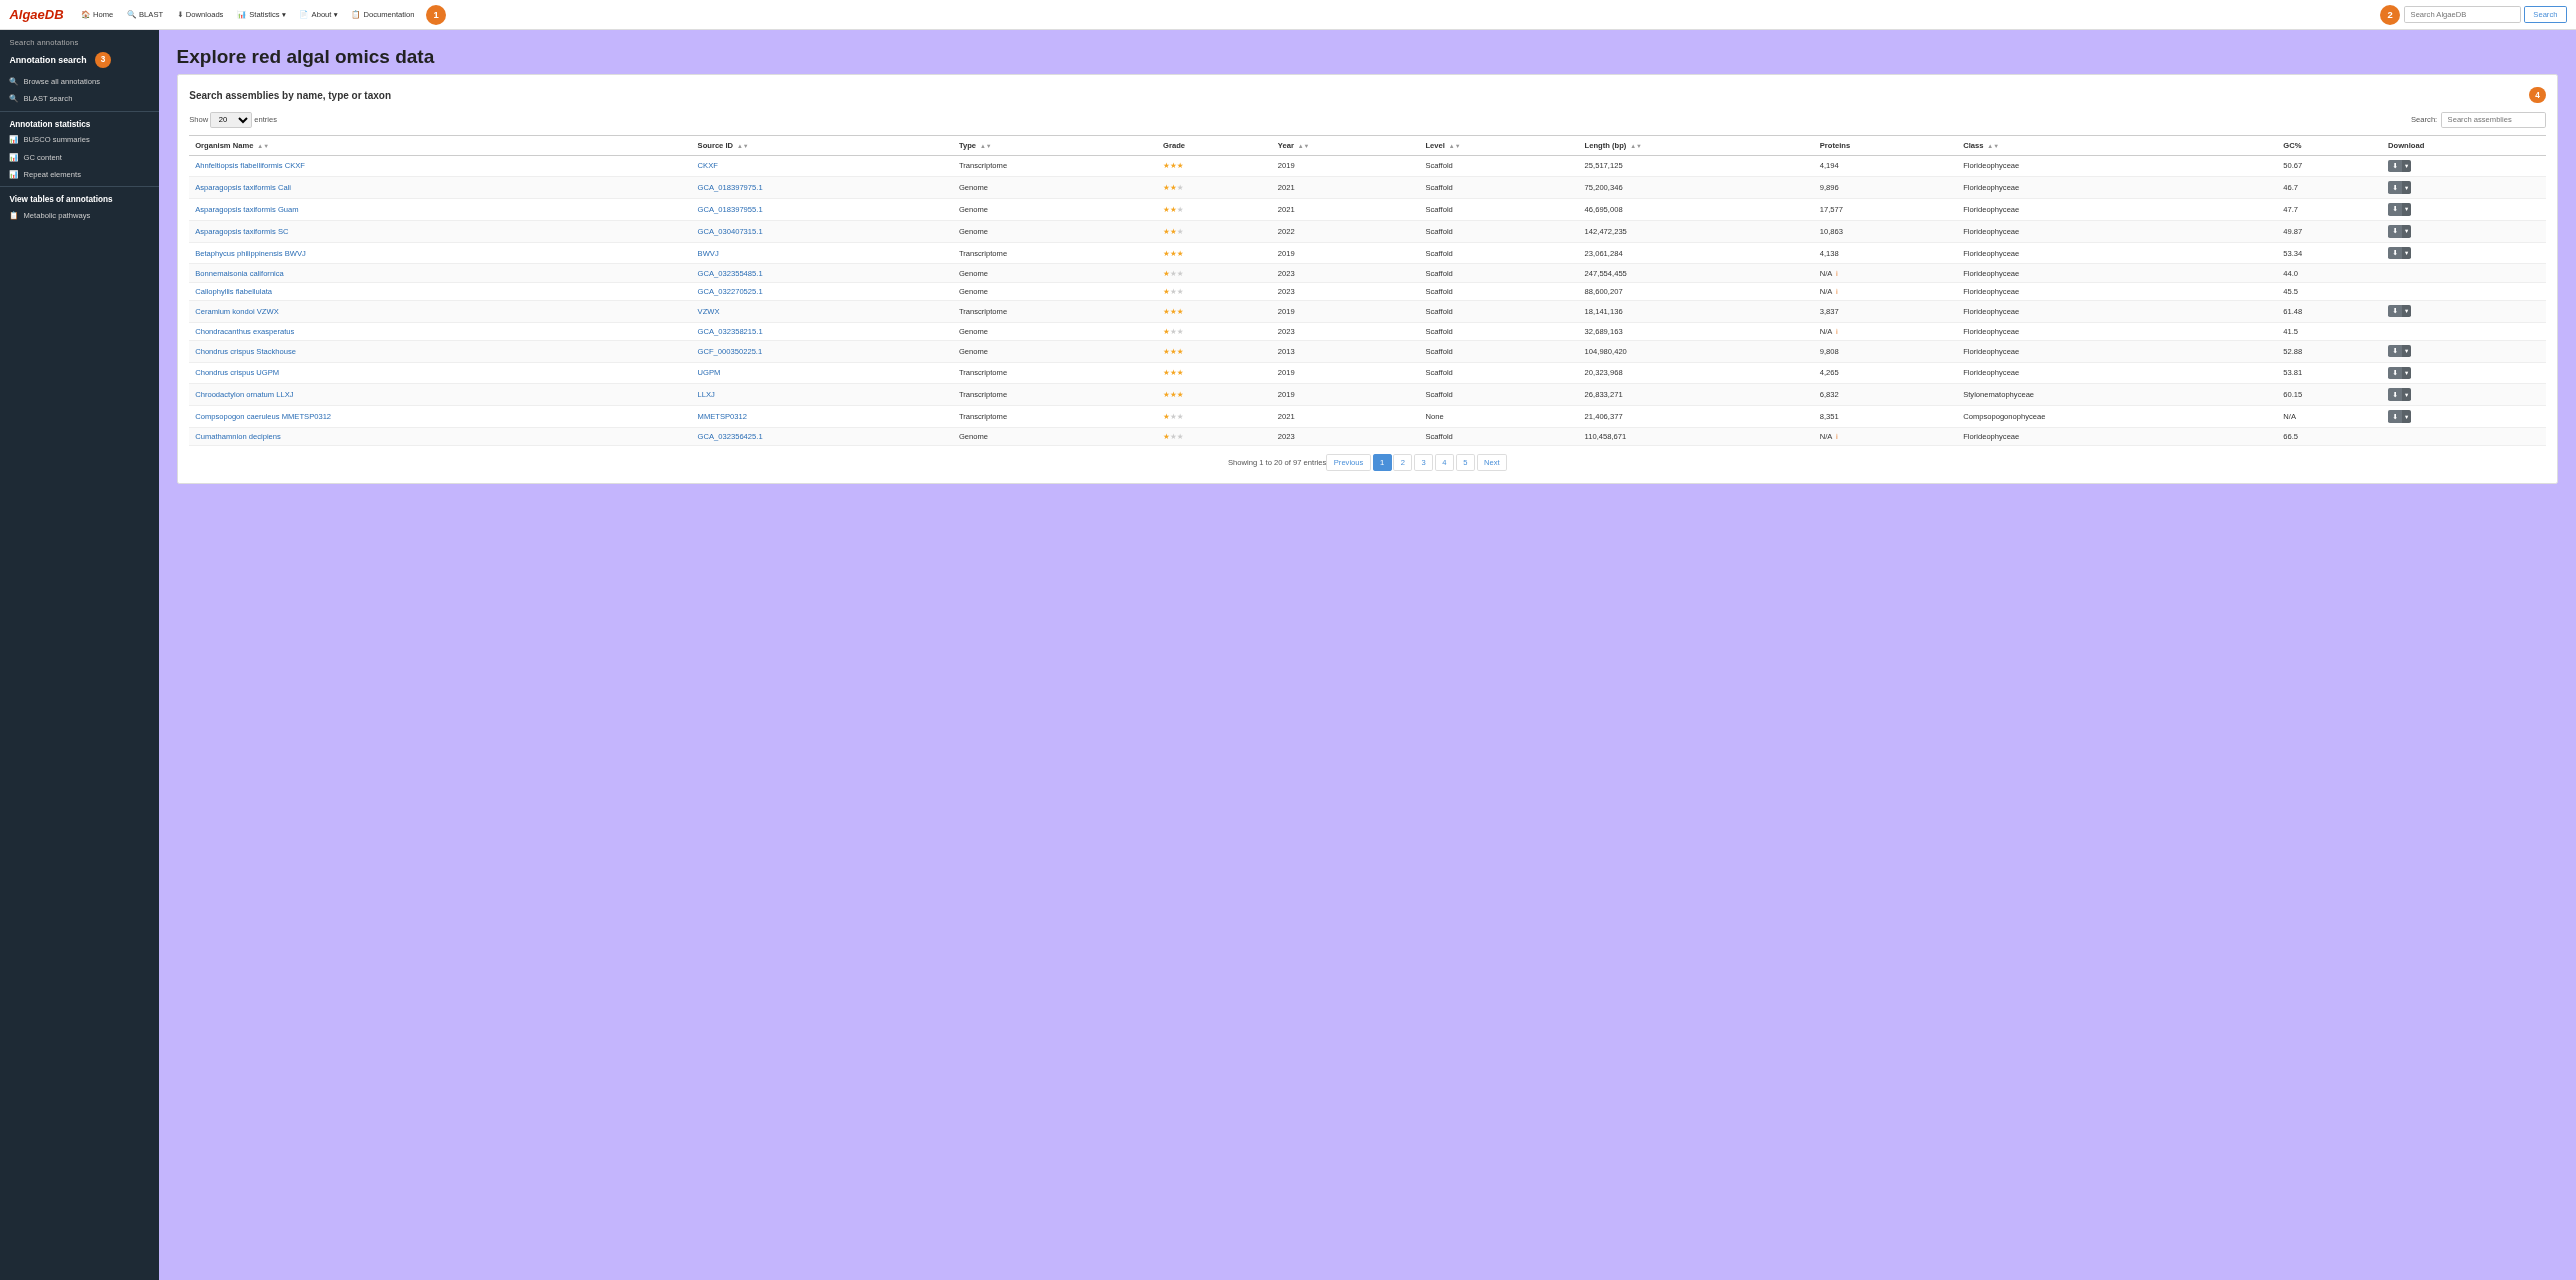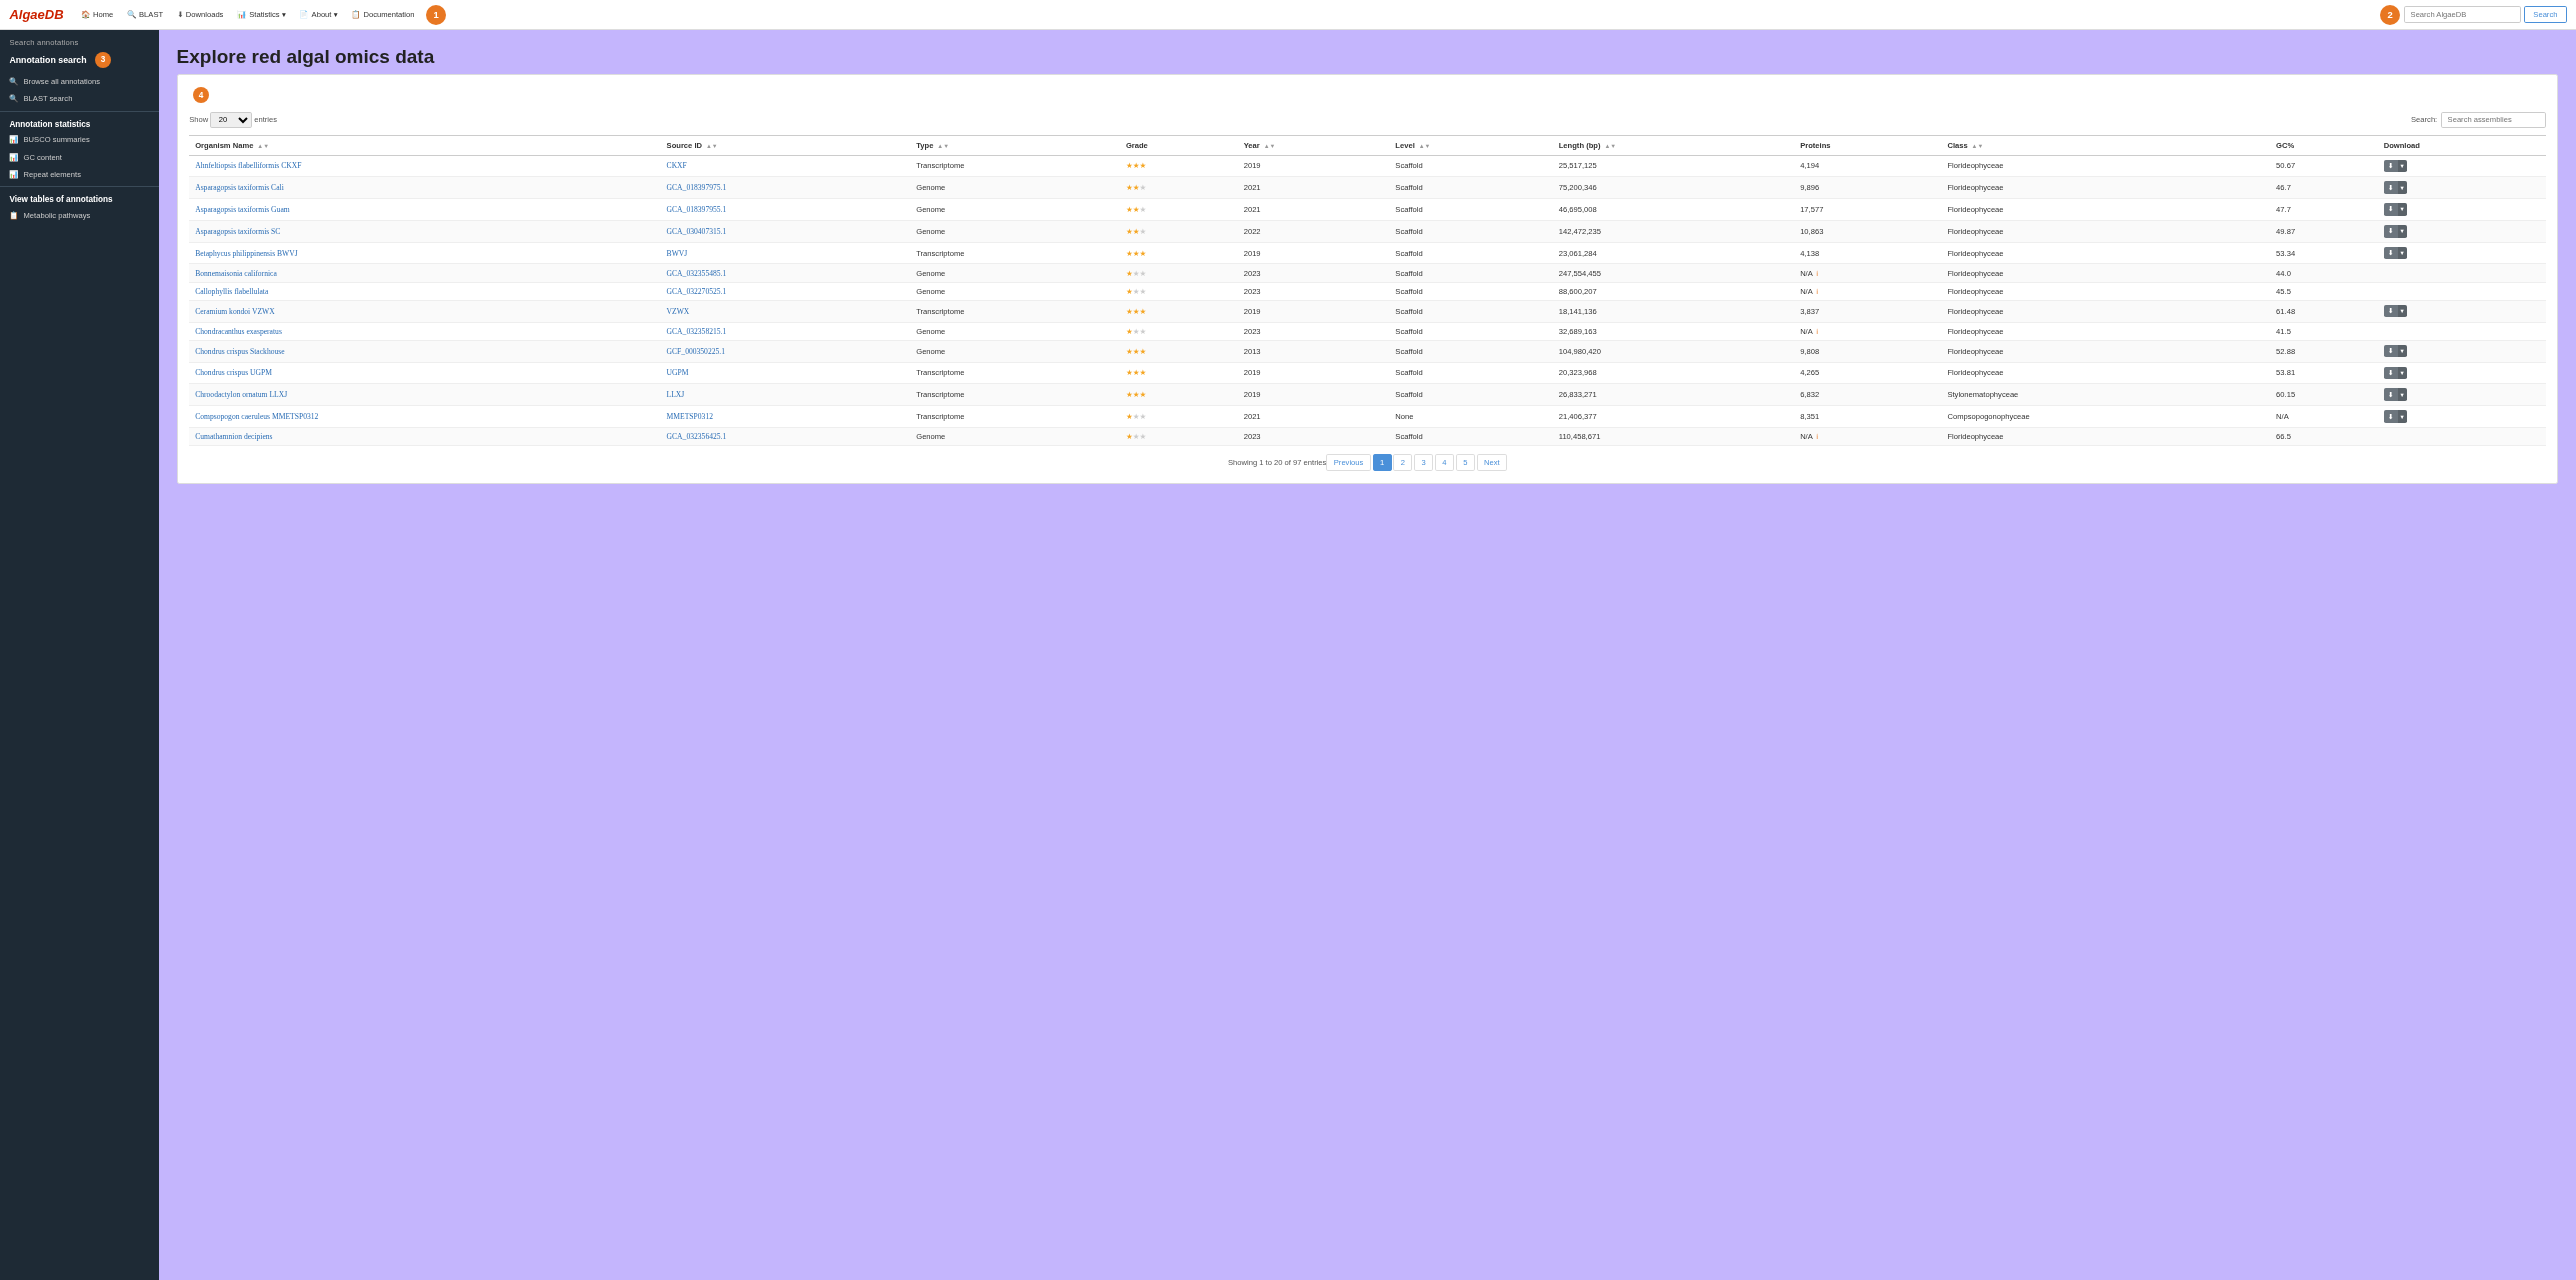--- a/index.html
+++ b/index.html
@@ -186,21 +186,21 @@
       background: #fff;
     }
     .data-table th .sort-arrows { color: #999; font-size: 5.9px; margin-left: 1.8px; }
     .data-table td {
       padding: 4.1px 5.9px;
       border-bottom: 0.6px solid #eee;
       color: #333;
       white-space: nowrap;
     }
     .data-table tr:nth-child(even) td { background: #fafafa; }
-    .link-blue { color: #2a6db5; text-decoration: none; font-family: Liberation Serif, serif; }
+    .link-blue { color: #2a6db5; text-decoration: none; }
     .stars { color: #f5a623; font-size: 7.6px; }
     .star-empty { color: #ccc; }
     .download-btn {
       background: #6c757d;
       color: #fff;
       border: none;
       border-radius: 1.8px 0 0 1.8px;
       padding: 2.3px 4.1px;
       cursor: pointer;
       font-size: 7px;
@@ -330,20 +330,21 @@
       <span>📋</span>
       <span>Metabolic pathways</span>
     </div>
   </aside>
 
   <main class="main-content">
     <h1 class="page-title">Explore red algal omics data</h1>
 
     <div class="table-card">
       <div class="table-top-row">
+        <span class="table-section-title">Search assemblies by name, type or taxon</span>
         <div class="badge-circle" style="width:16.4px;height:16.4px;font-size:8.2px;">4</div>
       </div>
 
       <div style="display:flex; align-items:center; margin-bottom:7px;">
         <div class="show-entries">
           <span>Show</span>
           <select>
             <option>20</option>
             <option>50</option>
             <option>100</option>

